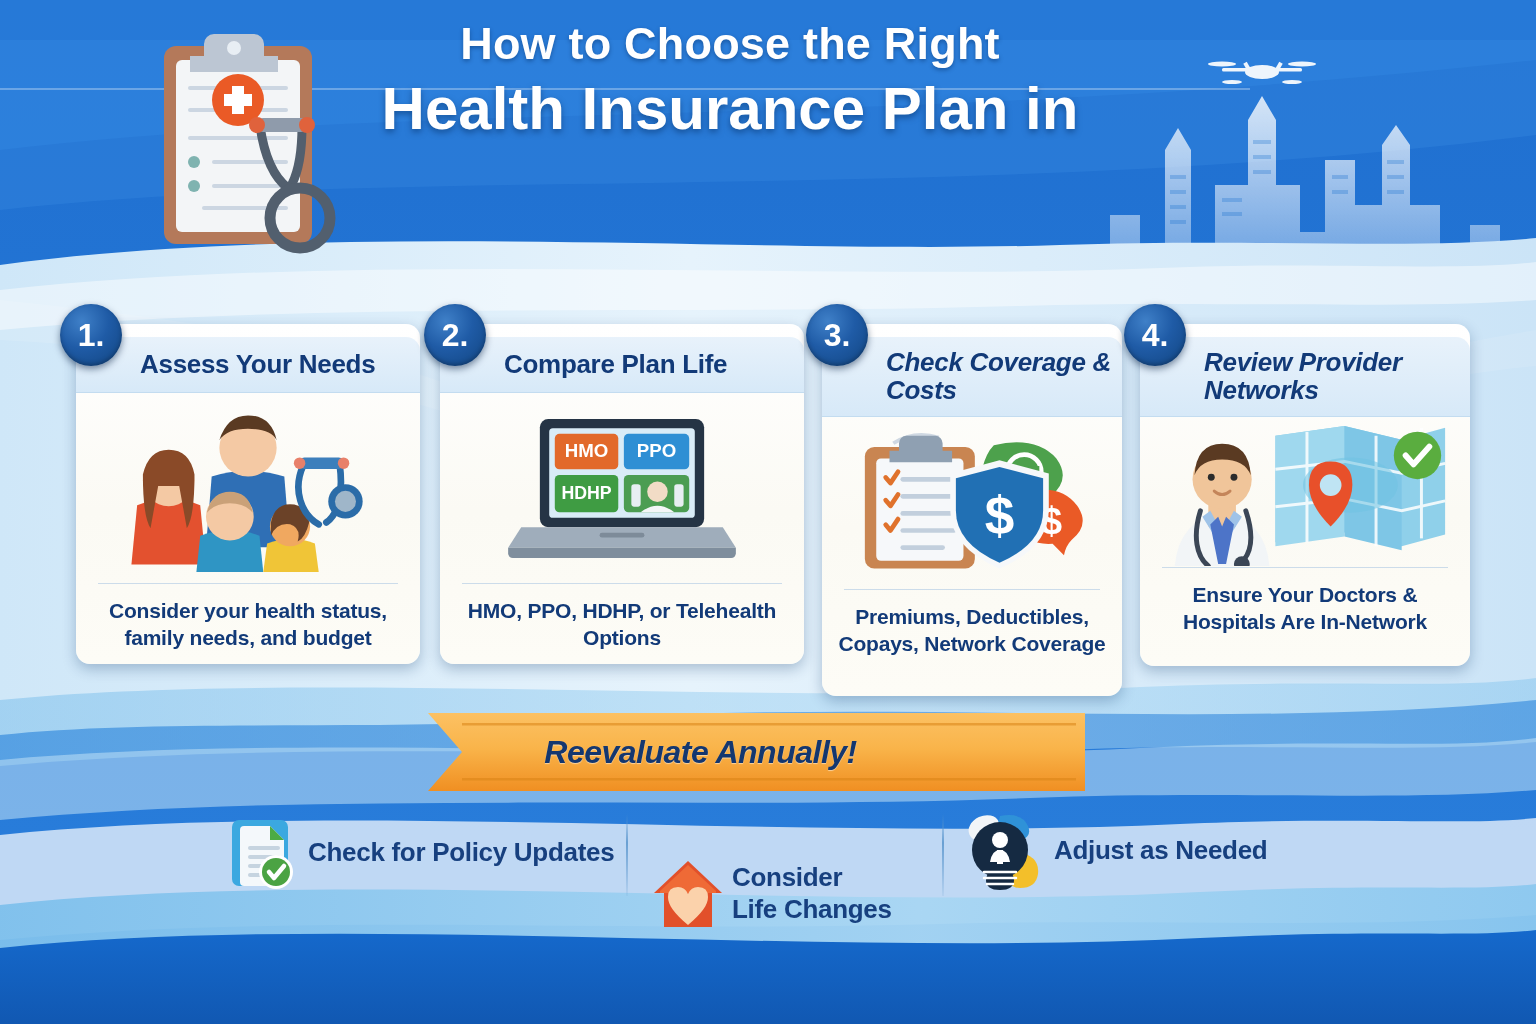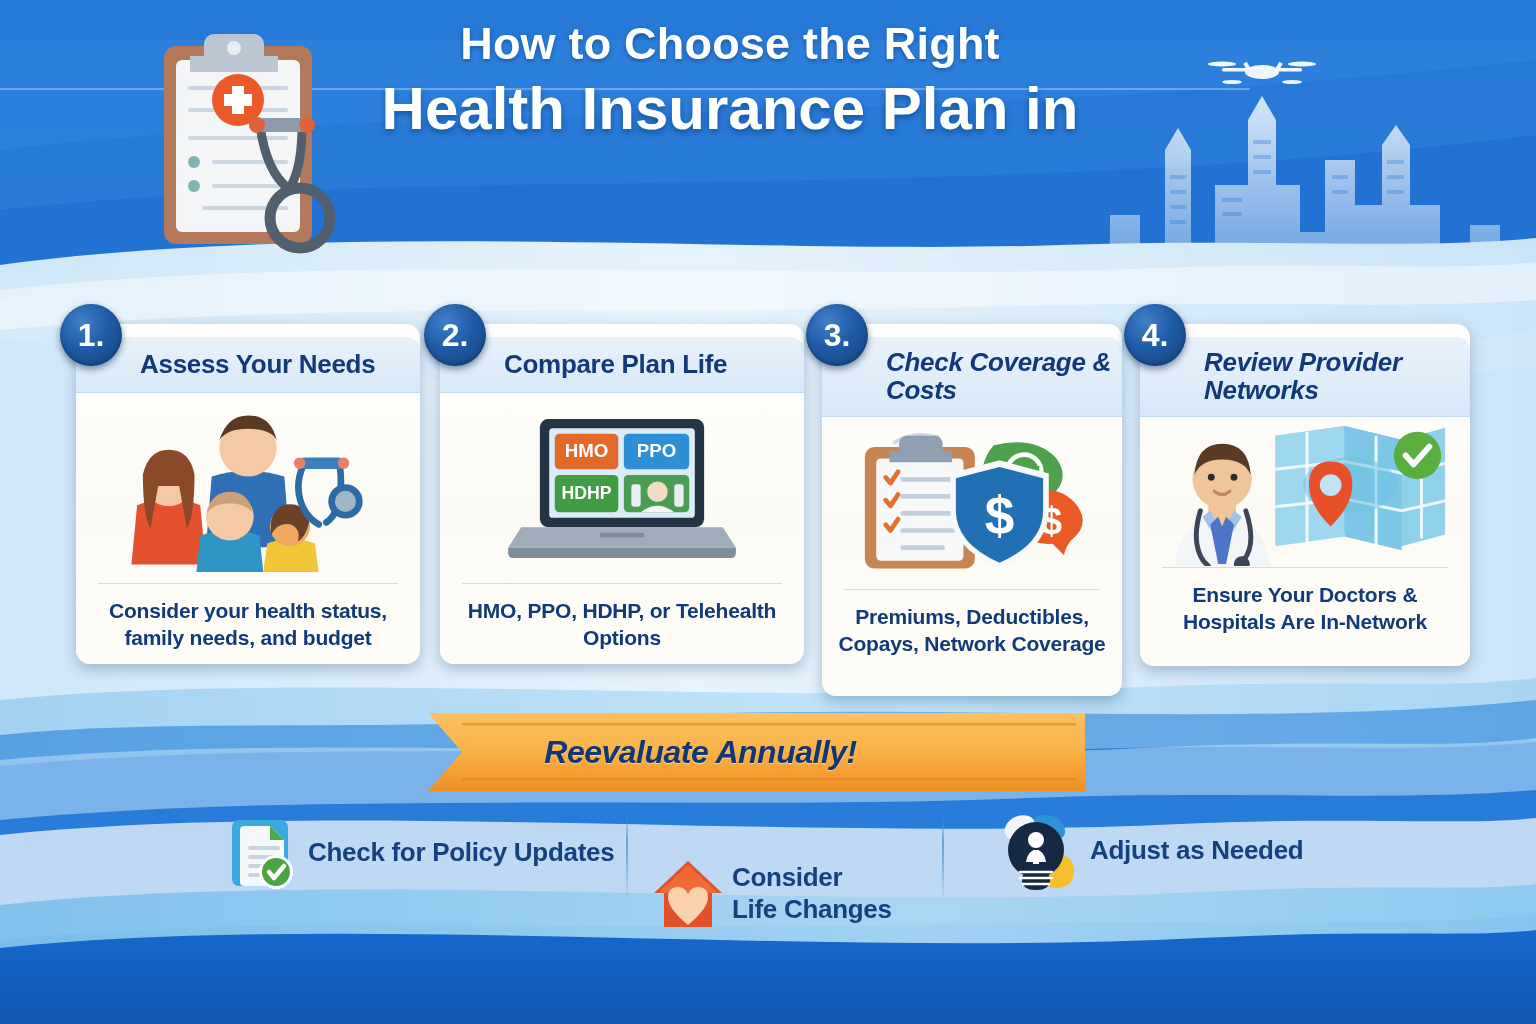--- a/index.html
+++ b/index.html
@@ -436,21 +436,21 @@
         <path d="M36,6 L70,38 h-10 v34 h-48 v-34 h-10 z" fill="#e2502a"></path>
         <path d="M36,10 L64,36 v2 h-56 v-2 z" fill="#ef6a36"></path>
         <path d="M36,70 C22,58 16,50 16,42 q0,-10 10,-10 q7,0 10,7 q3,-7 10,-7 q10,0 10,10 c0,8 -6,16 -20,28 z" fill="#fbd2ab"></path>
       </svg>
     </div>
     <div class="flabel" style="max-width:160px;">Consider Life Changes</div>
   </div>
 
   <div class="fdiv" style="left:942px; top:14px; height:82px;"></div>
 
-  <div class="fitem" style="left:996px; top:8px; width:400px;">
+  <div class="fitem" style="left:960px; top:8px; width:400px;">
     <div class="ficon" style="width:86px; flex:0 0 86px; height:86px;">
       <svg viewBox="0 0 86 86" width="86" height="86">
         <ellipse cx="24" cy="20" rx="16" ry="12" fill="#f1f5f8" transform="rotate(-25 24 20)"></ellipse>
         <path d="M40,8 q22,-4 28,10 q4,10 -6,14 l-26,-8 z" fill="#2f92d8"></path>
         <path d="M58,44 q22,4 20,22 q-2,14 -18,14 q-12,0 -14,-14 z" fill="#f3bf2a"></path>
         <circle cx="40" cy="42" r="28" fill="#152a42"></circle>
         <path d="M26,72 q0,10 14,10 q14,0 14,-10 q-2,-14 -14,-14 q-12,0 -14,14 z" fill="#152a42"></path>
         <circle cx="40" cy="32" r="8" fill="#ffffff"></circle>
         <path d="M30,54 q2,-12 10,-12 q8,0 10,12 z" fill="#ffffff"></path>
         <rect x="37" y="42" width="6" height="14" fill="#ffffff"></rect>

